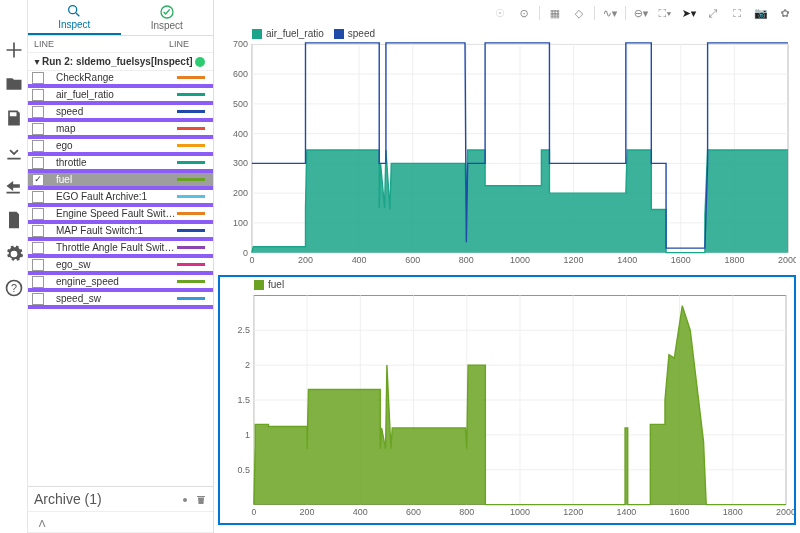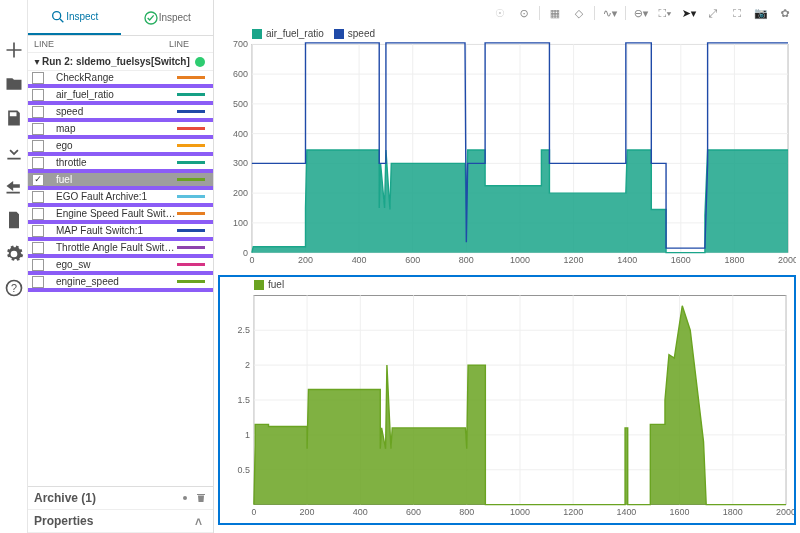--- a/index.html
+++ b/index.html
@@ -2,39 +2,39 @@
 <html><head>
 <meta charset="utf-8">
 <style>
   * { box-sizing: border-box; margin: 0; padding: 0; }
   body { font-family: Arial, sans-serif; font-size: 11px; color: #333; background: #fff; width: 800px; height: 533px; overflow: hidden; }
   .app { display: flex; width: 100%; height: 100%; }
   .vrail { width: 28px; background: #fff; border-right: 1px solid #e6e6e6; display: flex; flex-direction: column; align-items: center; padding-top: 40px; gap: 14px; }
   .vrail .ic { width: 20px; height: 20px; color: #555; cursor: pointer; }
   .panel { width: 186px; border-right: 1px solid #ddd; display: flex; flex-direction: column; }
   .tabs { display: flex; justify-content: space-around; height: 36px; border-bottom: 1px solid #ddd; }
-  .tab { flex: 1; display: flex; flex-direction: row; align-items: center; justify-content: center; font-size: 10px; cursor: pointer; color: #666; }
+  .tab { flex: 1; display: flex; flex-direction: column; align-items: center; justify-content: center; font-size: 10px; cursor: pointer; color: #666; }
   .tab.active { color: #0076a8; border-bottom: 2px solid #0076a8; }
   .tab .ic { width: 16px; height: 16px; }
   .filter { width: 100%; padding: 2px 4px; font-size: 10px; border: 1px solid #ccc; color: #999; }
   .hdr { display: flex; font-size: 9px; color: #666; padding: 3px 6px; border-bottom: 1px solid #eee; }
   .hdr .c1 { flex: 1; }
   .hdr .c2 { width: 38px; }
   .run { display: flex; align-items: center; padding: 3px 4px; border-bottom: 1px solid #eee; font-size: 10px; cursor: pointer; }
   .run .caret { width: 10px; text-align: center; }
   .run .txt { flex: 1; font-weight: bold; white-space: nowrap; overflow: hidden; text-overflow: ellipsis; }
   .run .dot { width: 10px; height: 10px; border-radius: 50%; margin-right: 4px; background: #2ecc71; }
   .sigs { flex: 1; overflow: hidden; }
   .sig { display: flex; align-items: center; padding: 1px 4px 1px 2px; border-bottom: 4px solid #8b5cf6; font-size: 10px; cursor: pointer; height: 17px; }
   .sig.sel { background: #9e9e9e; color: #fff; }
   .sig .cb { width: 12px; height: 12px; border: 1px solid #999; margin: 0 6px 0 2px; display: flex; align-items: center; justify-content: center; font-size: 9px; line-height: 1; color: #333; background: #fff; }
   .sig .nm { flex: 1; white-space: nowrap; overflow: hidden; text-overflow: ellipsis; padding-left: 6px; }
   .sig .sw { width: 28px; height: 3px; margin-right: 4px; }
   .bot { margin-top: auto; border-top: 1px solid #ddd; }
-  .brow { display: flex; align-items: center; padding: 4px 6px; font-size: 12px; color: #555; border-bottom: 1px solid #eee; cursor: pointer; font-weight: bold; }
+  .brow { display: flex; align-items: center; padding: 4px 6px; font-size: 14px; color: #555; border-bottom: 1px solid #eee; cursor: pointer; }
   .brow .lbl { flex: 1; }
   .brow .icm { width: 12px; height: 12px; color: #888; margin-left: 4px; }
   .plots { flex: 1; display: flex; flex-direction: column; position: relative; }
   .toolbar { height: 26px; display: flex; align-items: center; justify-content: flex-end; padding: 0 6px; gap: 6px; }
   .tbtn { width: 18px; height: 18px; display: flex; align-items: center; justify-content: center; color: #888; cursor: pointer; }
   .tsep { width: 1px; height: 14px; background: #ddd; }
   .plot { position: relative; margin: 0 4px; }
   #plot1 { height: 245px; }
   #plot2 { height: 250px; border: 2px solid #0076d6; margin-top: 4px; }
   .legend { position: absolute; top: 2px; left: 34px; display: flex; gap: 10px; font-size: 10px; z-index: 5; color: #444; }
@@ -91,21 +91,21 @@
             </svg></span>
         <span>Inspect</span>
       </div>
     </div>
     <div class="hdr">
       <span class="c1">LINE</span>
       <span class="c2">LINE</span>
     </div>
     <div class="run">
       <span class="caret">▾</span>
-      <span class="txt">Run 2: sldemo_fuelsys[Switch]</span>
+      <span class="txt">Run 2: sldemo_fuelsys[Inspect]</span>
       <span class="dot"></span>
     </div>
     <div class="sigs" id="signal-list">
         <div class="sig">
           <span class="cb"></span>
     <span class="nm">CheckRange</span>
     <span class="sw" style="background:#e67e22"></span>
         </div>
         <div class="sig">
           <span class="cb"></span>
@@ -159,34 +159,38 @@
         </div>
         <div class="sig">
           <span class="cb"></span>
     <span class="nm">ego_sw</span>
     <span class="sw" style="background:#d63384"></span>
         </div>
         <div class="sig">
           <span class="cb"></span>
     <span class="nm">engine_speed</span>
     <span class="sw" style="background:#6aa321"></span>
+        </div>
+        <div class="sig">
+          <span class="cb"></span>
+    <span class="nm">speed_sw</span>
+    <span class="sw" style="background:#3498db"></span>
         </div>
       </div>
     <div class="bot">
       <div class="brow">
         <span class="lbl">Archive (1)</span>
         <span class="icm"><svg viewBox="0 0 24 24">
               <path fill="currentColor" d="M12 8a4 4 0 100 8 4 4 0 000-8z"></path>
             </svg></span>
         <span class="icm"><svg viewBox="0 0 24 24">
               <path fill="currentColor" d="M6 7h12l-1 13H7zM4 4h16v2H4z"></path>
             </svg></span>
       </div>
       <div class="brow">
-        <span class="lbl">Properties</span>
         <span class="icm">˄</span>
       </div>
     </div>
   </div>
 
   <div class="plots">
     <div class="toolbar">
       <span class="tbtn" style="color:#ccc">☉</span>
       <span class="tbtn">⊙</span>
       <span class="tsep"></span>

